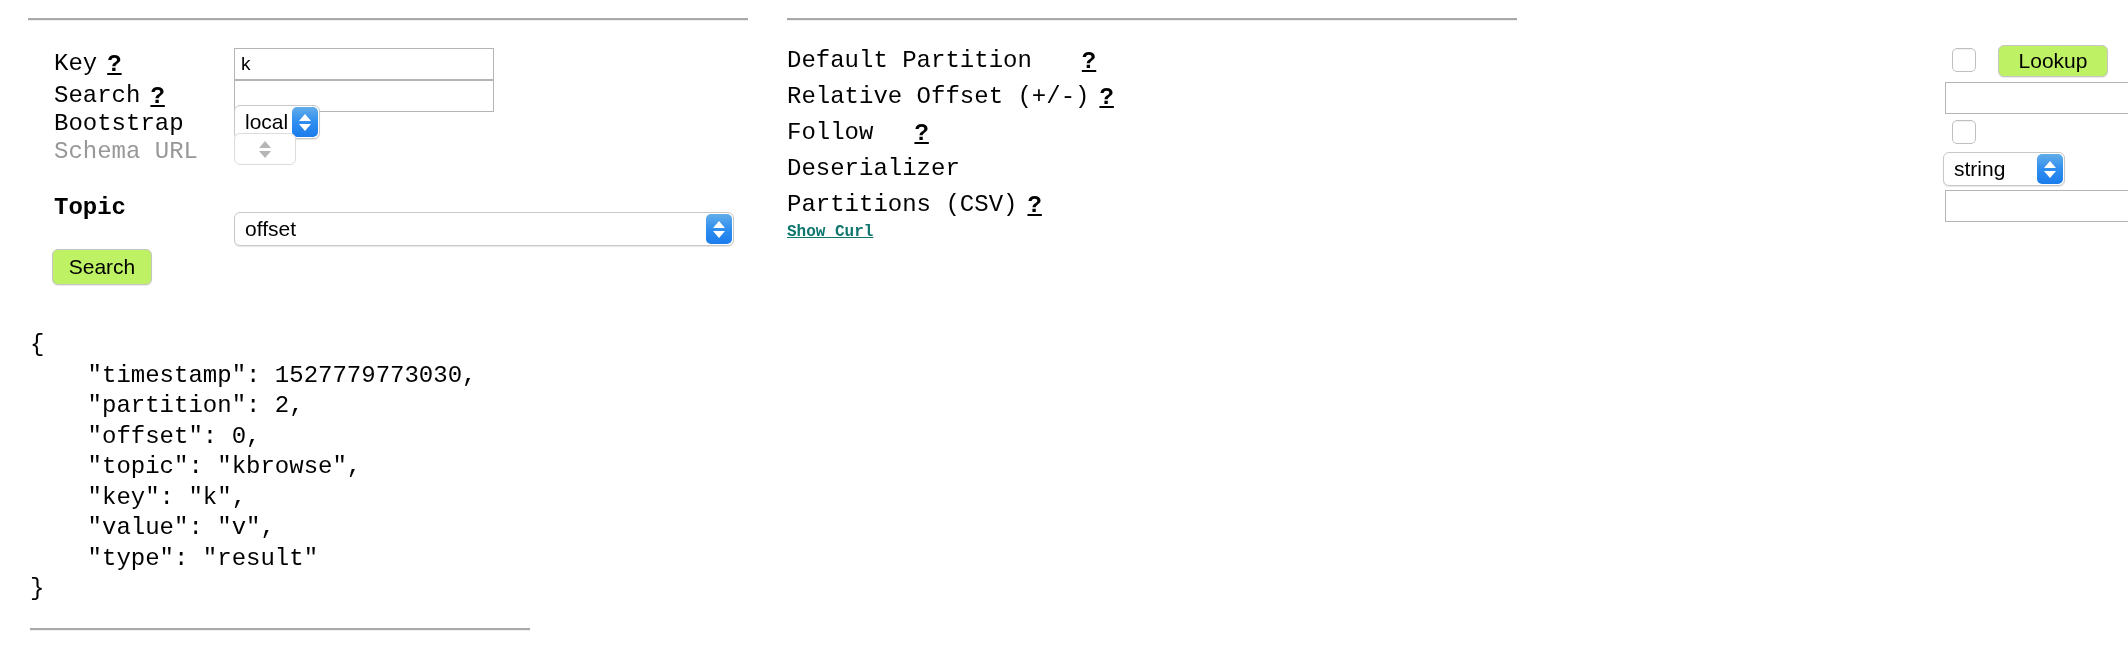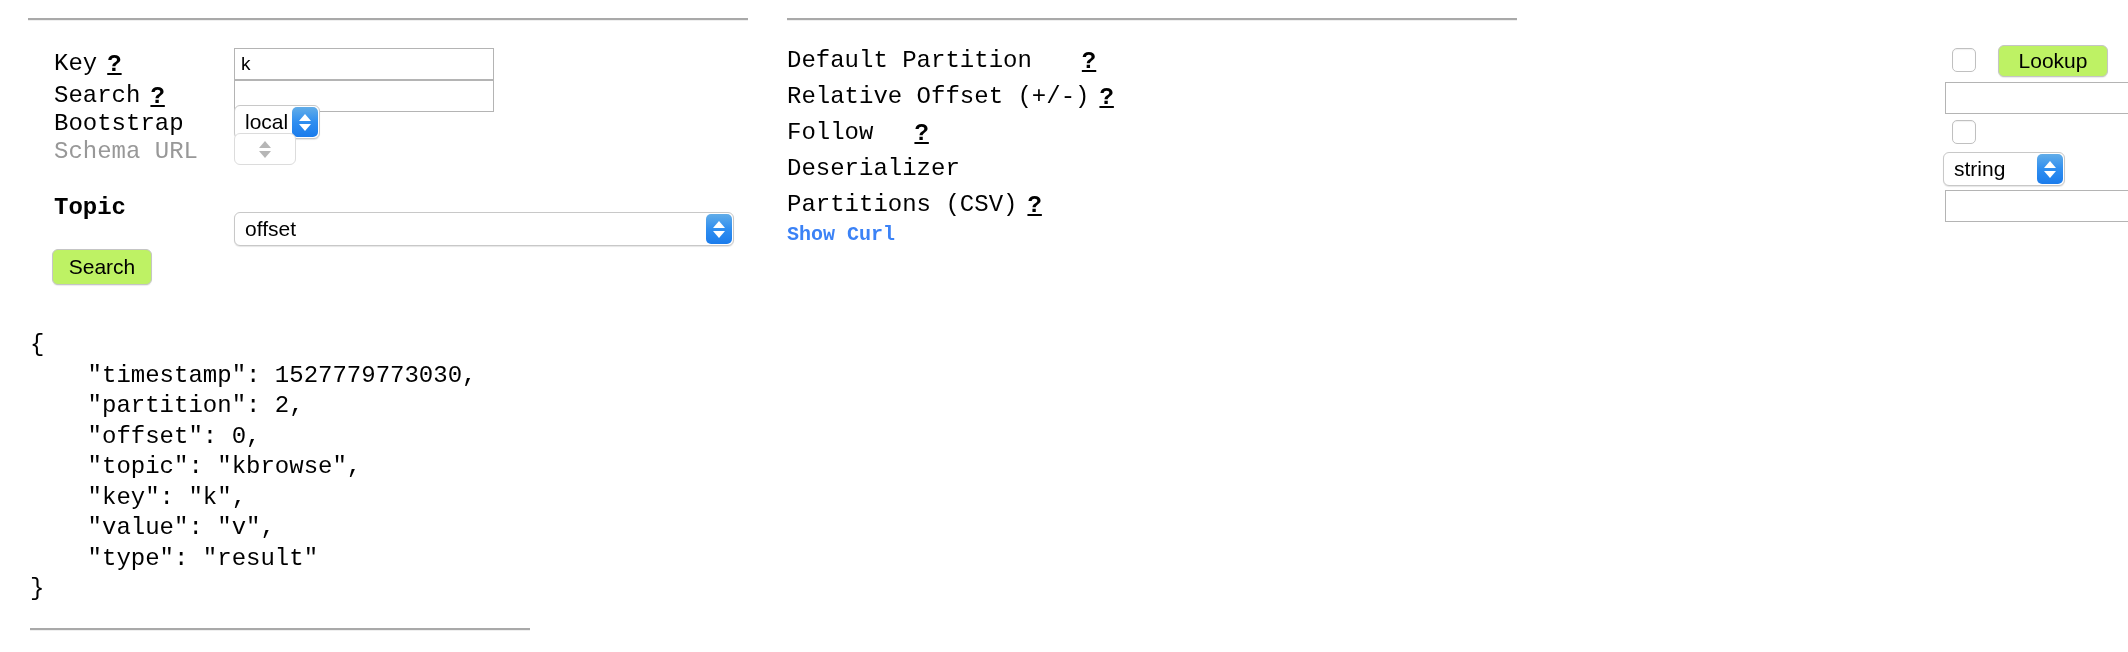--- a/index.html
+++ b/index.html
@@ -159,23 +159,24 @@
     background: #ffffff;
     box-shadow: 0 1px 1px rgba(0,0,0,0.06) inset;
     cursor: pointer;
     display: inline-block;
   }
 
   
   .curl-link {
     position: absolute;
     font-family: "Liberation Mono", "DejaVu Sans Mono", monospace;
-    font-size: 20px;
+    font-size: 16px;
     font-weight: bold;
-    color: #3b82f6;
+    text-decoration: underline;
+    color: #0f766e;
     cursor: pointer;
     white-space: pre;
   }
 
   
   #json-output {
     position: absolute;
     left: 30px;
     top: 330px;
     font-family: "Liberation Mono", "DejaVu Sans Mono", monospace;

